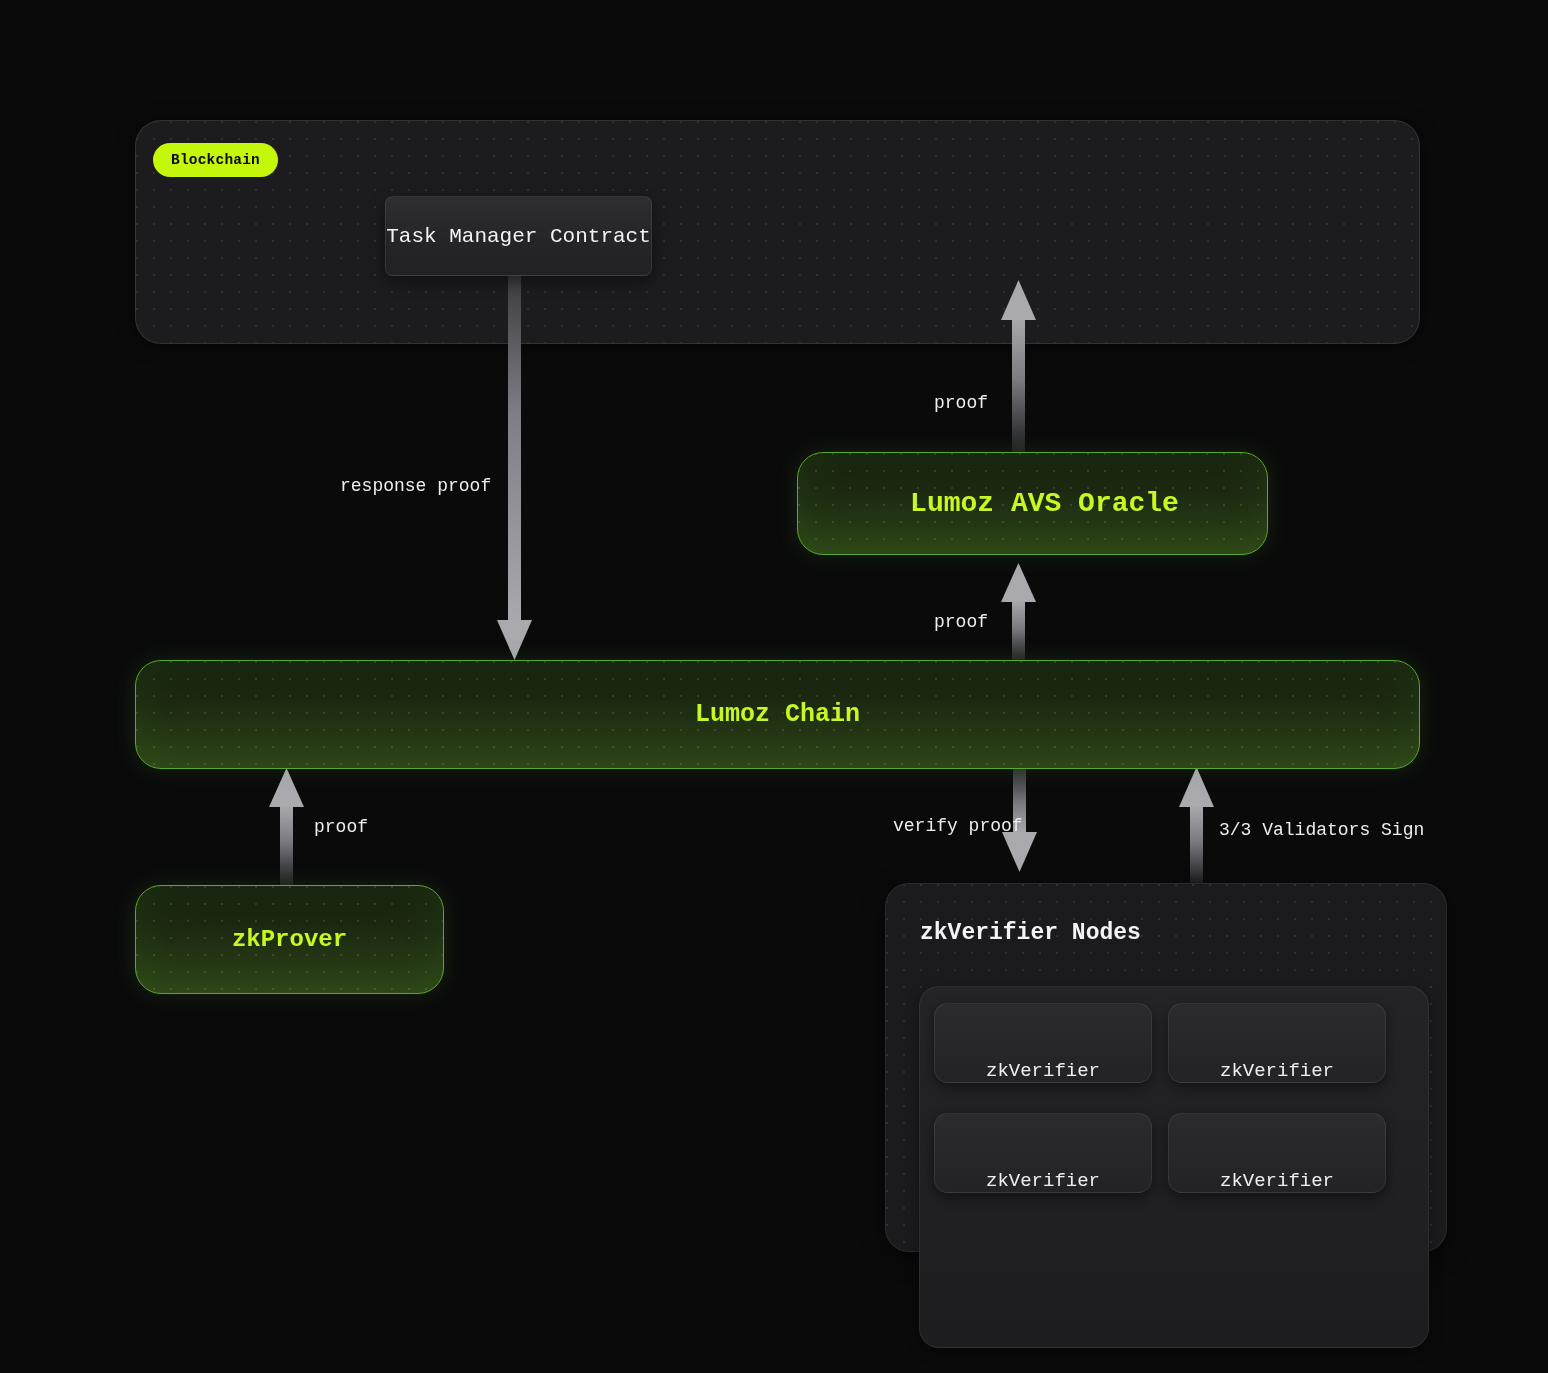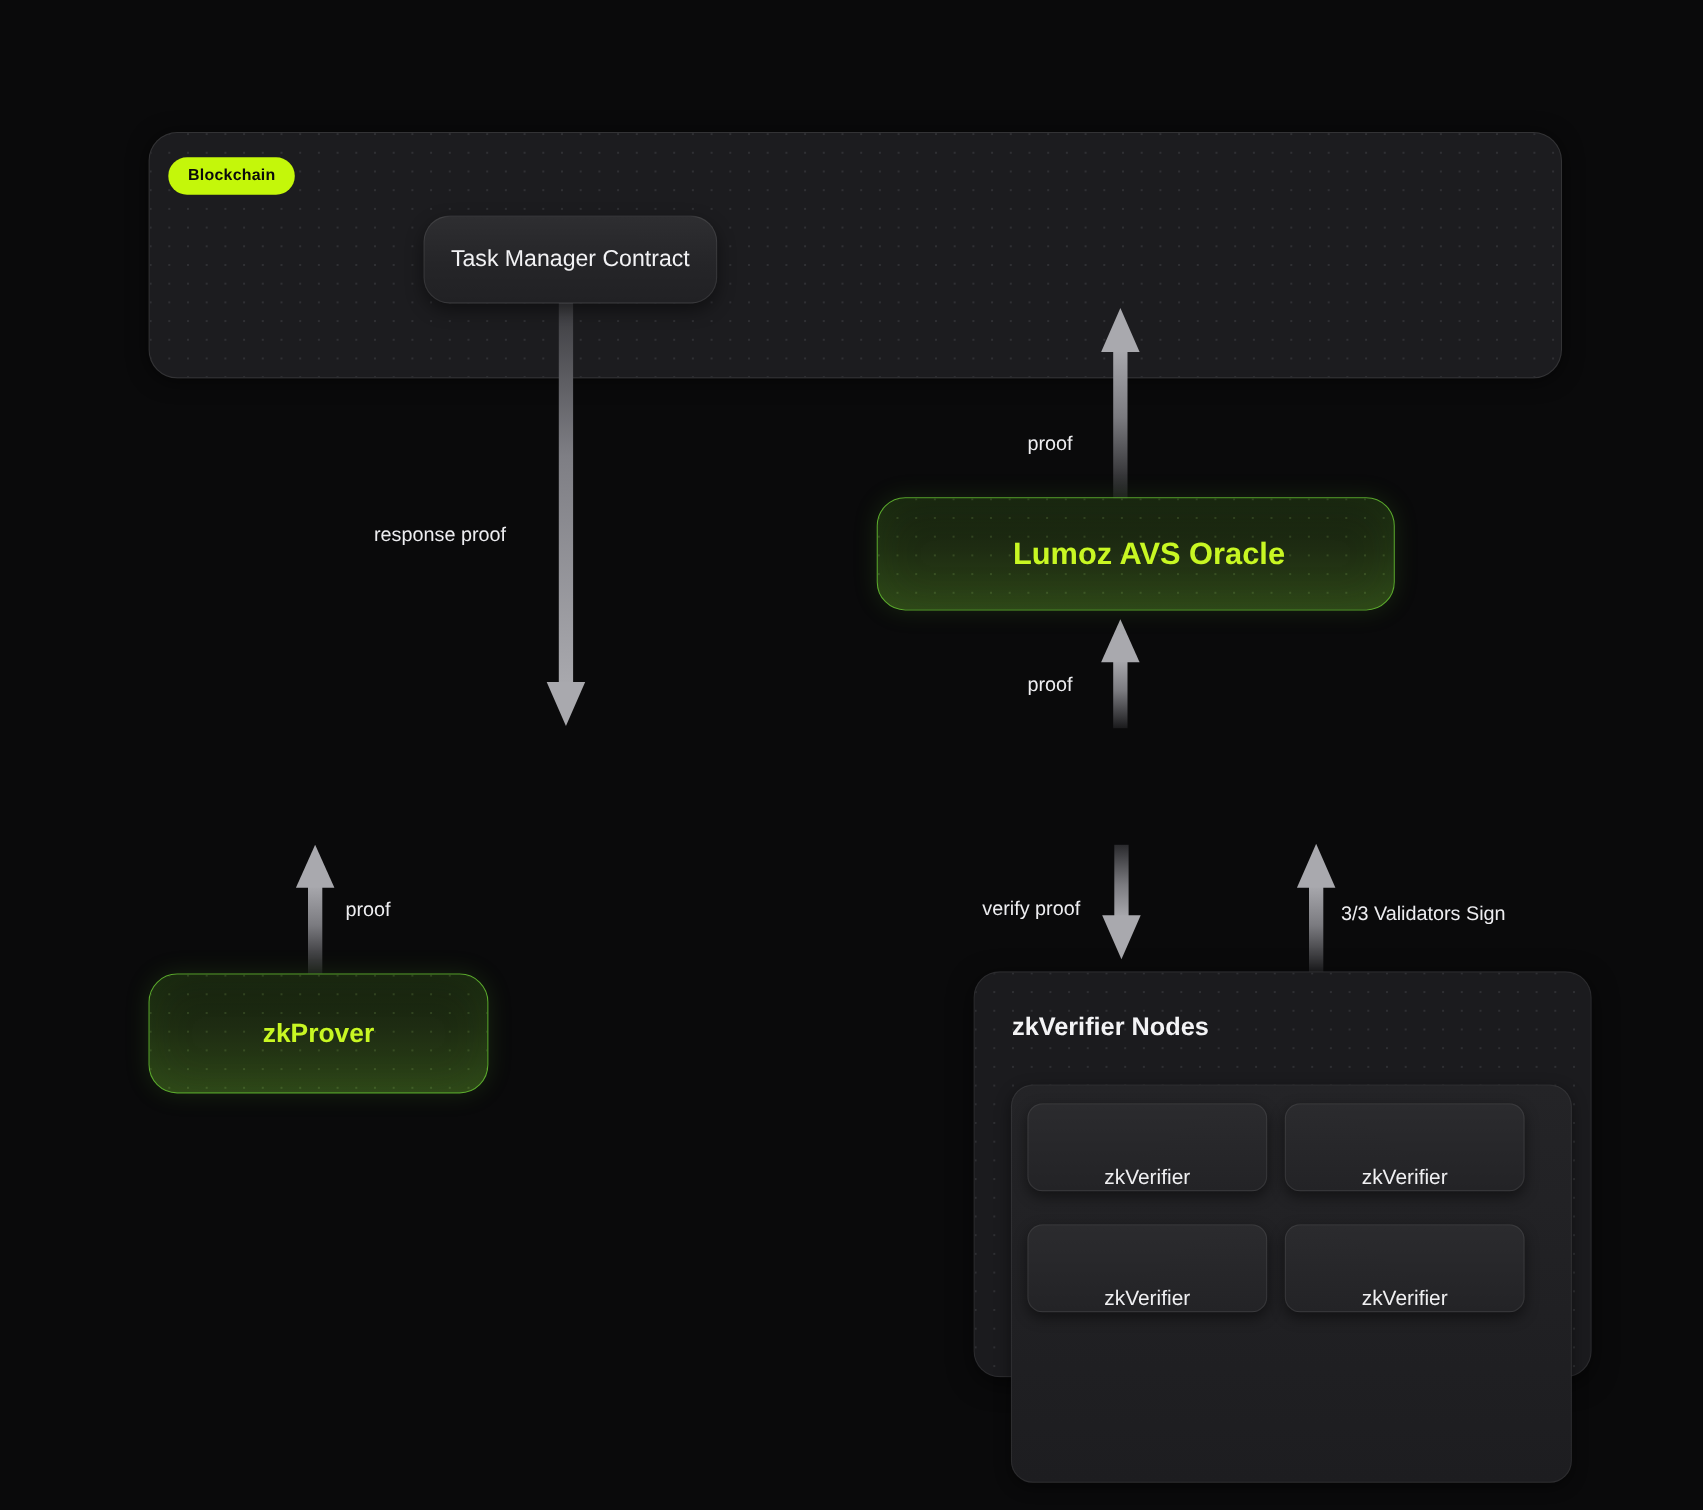--- a/index.html
+++ b/index.html
@@ -5,21 +5,21 @@
   html, body {
     margin: 0;
     padding: 0;
     background: #0a0a0b;
   }
   #canvas {
     position: relative;
     width: 1548px;
     height: 1373px;
     background: #0a0a0b;
-    font-family: Liberation Sans, sans-serif;
+    font-family: Liberation Mono, monospace;
     overflow: hidden;
   }
 
   
   .dots {
     position: absolute;
     inset: 0;
     background-image: radial-gradient(circle at 1px 1px, rgba(200,205,215,0.115) 1.1px, transparent 1.2px);
     background-size: 17px 17px;
     pointer-events: none;
@@ -59,21 +59,21 @@
     font-weight: bold;
     display: flex;
     align-items: center;
     letter-spacing: .2px;
     z-index: 3;
   }
 
   
   .node-dark {
     position: absolute;
-    border-radius: 24px;
+    border-radius: 8px;
     background: linear-gradient(180deg, #2e2e31 0%, #252528 55%, #212124 100%);
     border: 1px solid rgba(255,255,255,0.085);
     box-shadow: 0 6px 16px rgba(0,0,0,0.45);
     display: flex;
     align-items: center;
     justify-content: center;
     color: #f2f2f4;
     font-size: 21px;
     z-index: 3;
   }
@@ -215,20 +215,24 @@
   <div class="node-dark" style="left:385px; top:196px; width:265px; height:78px;">
     <span>Task Manager Contract</span>
   </div>
 
 
   <div class="node-green" style="left:797px; top:452px; width:445px; height:101px; font-size:28px;padding-left:24px;">
     <div class="dots-green"></div>
     <span style="position:relative; z-index:2;">Lumoz AVS Oracle</span>
   </div>
 
+  <div class="node-green" style="left:135px; top:660px; width:1283px; height:107px; font-size:25px;">
+    <div class="dots-green"></div>
+    <span style="position:relative; z-index:2;">Lumoz Chain</span>
+  </div>
 
   <div class="node-green" style="left:135px; top:885px; width:307px; height:107px; font-size:24px;">
     <div class="dots-green"></div>
     <span style="position:relative; z-index:2;">zkProver</span>
   </div>
 
   <div class="group-outer" style="left:858px; top:883px; width:560px; height:367px;margin-left:27px;">
     <div class="dots"></div>
     <div class="group-title">zkVerifier Nodes</div>
     <div class="group-inner">

